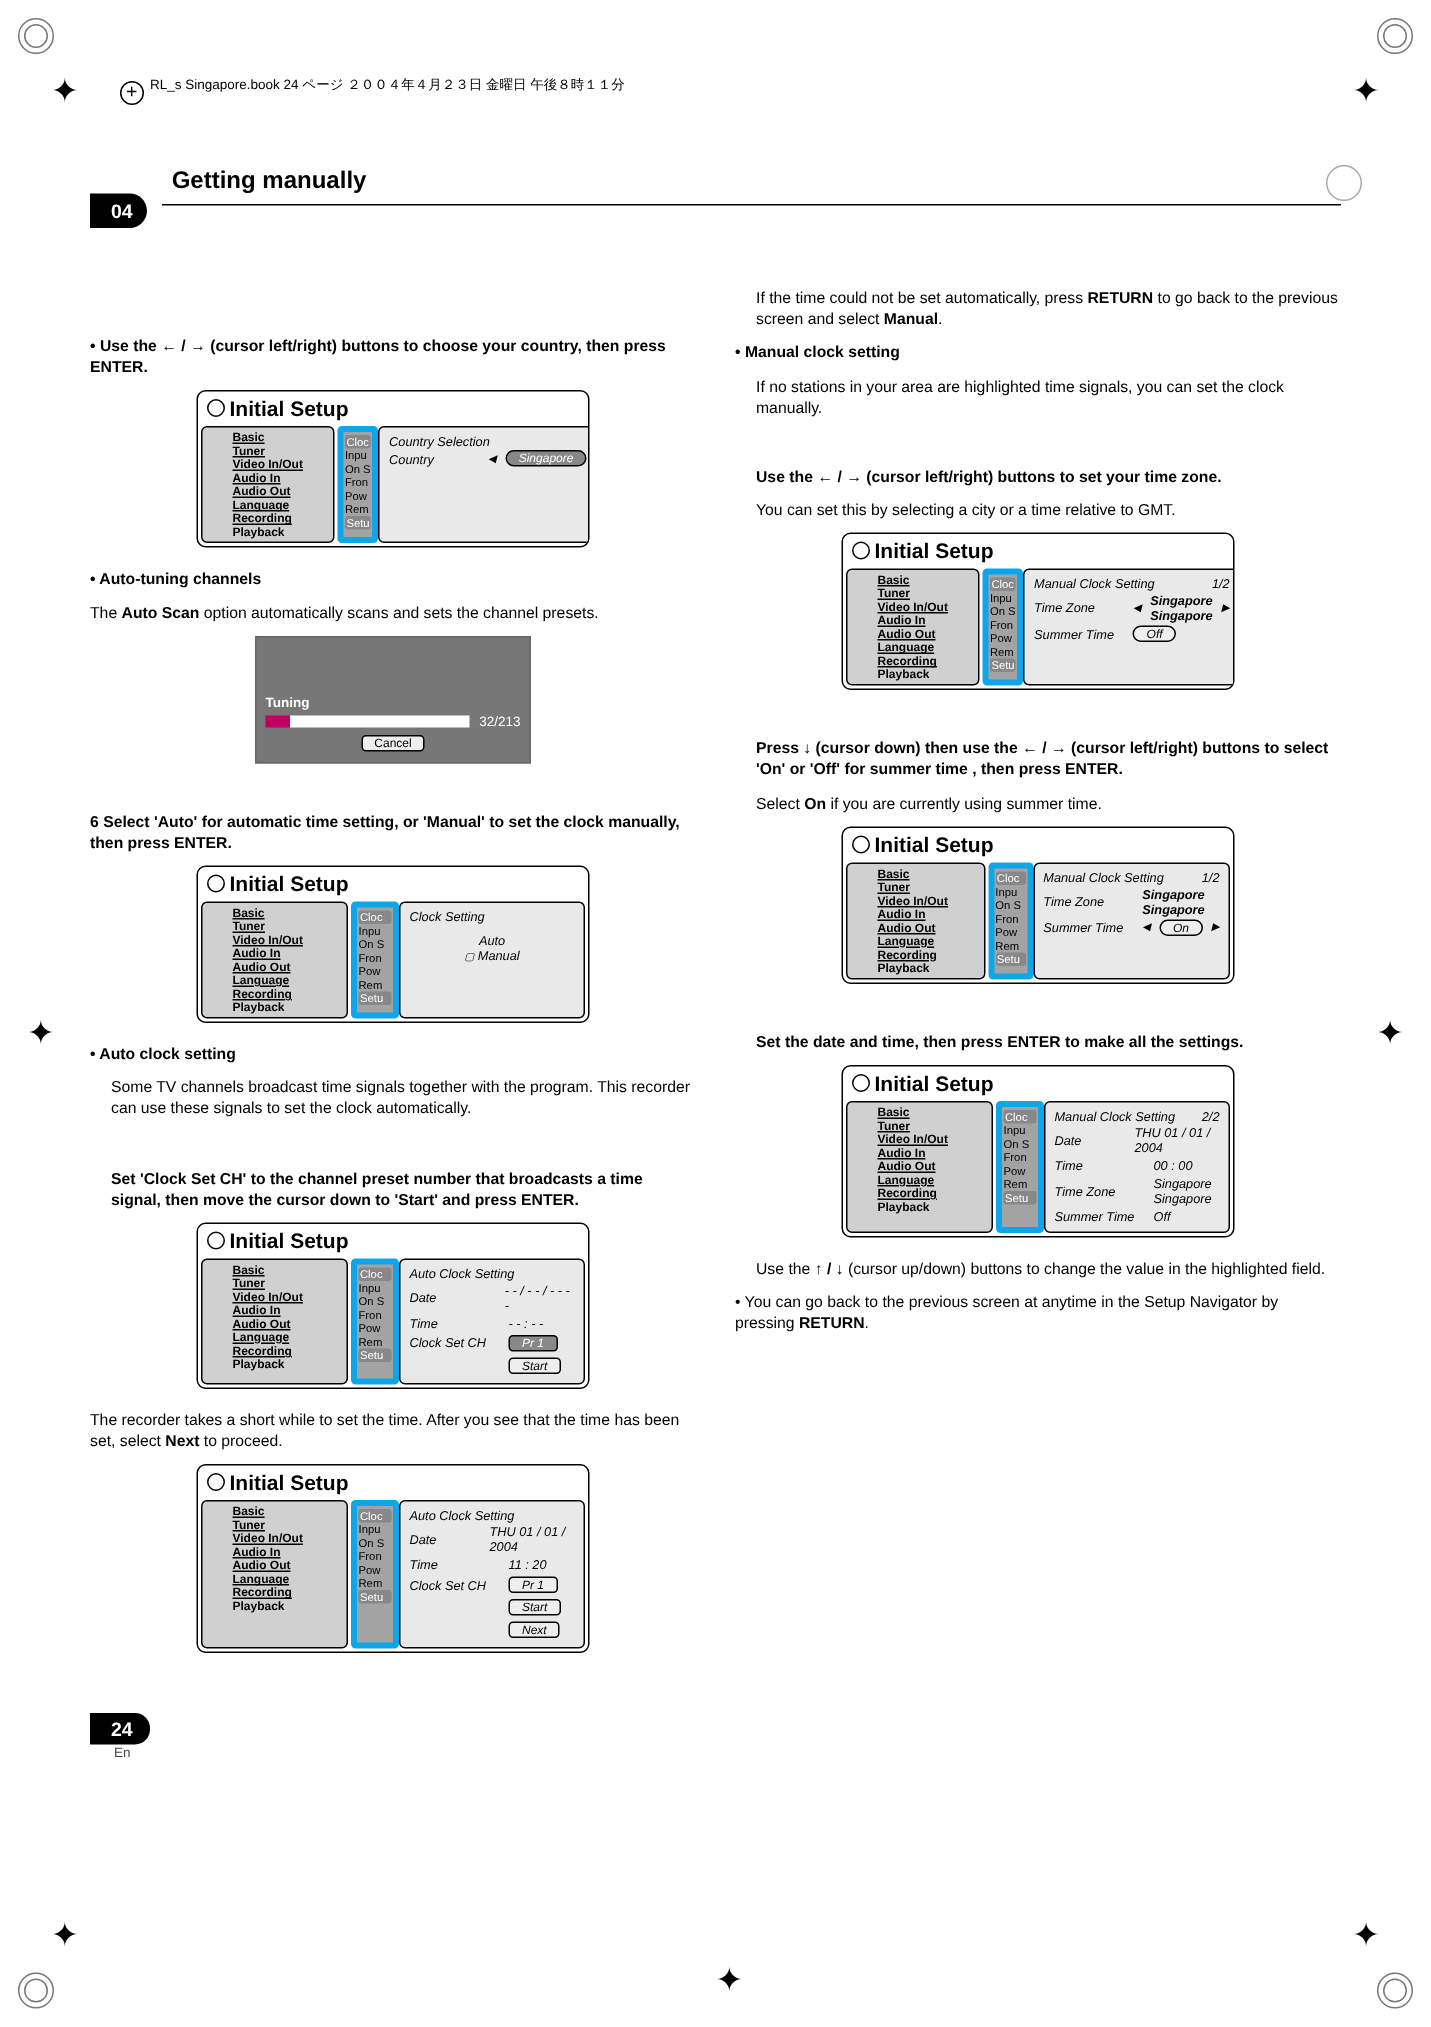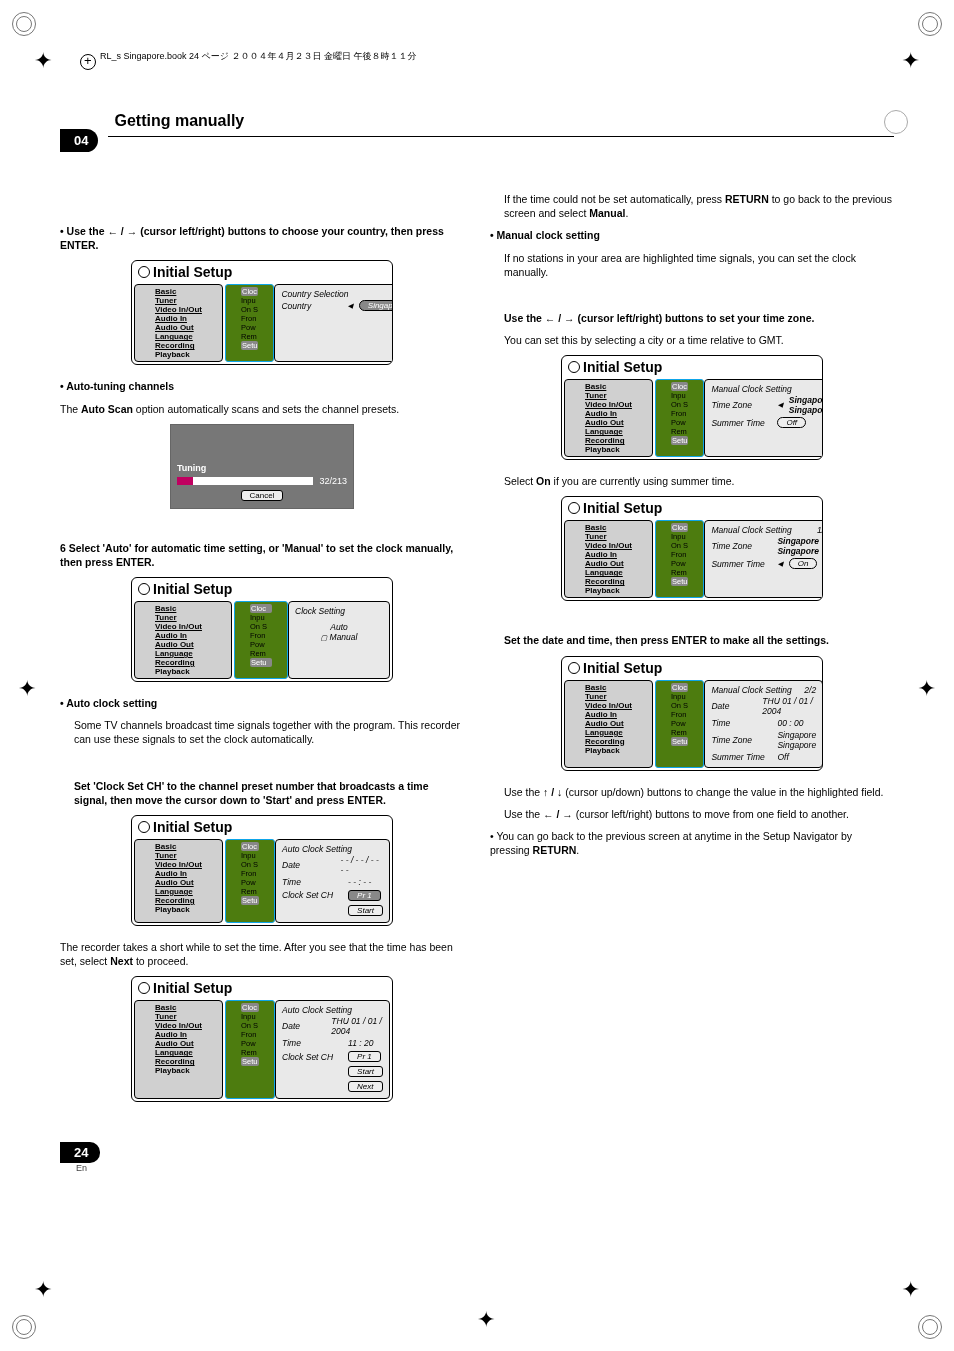--- a/index.html
+++ b/index.html
@@ -118,26 +118,26 @@
   .panel-side div {
     font-weight: bold;
     font-size: 8px;
     padding: 0 2px;
     white-space: nowrap;
     text-decoration: underline;
   }
   .panel-side .nolabel { text-decoration:none; }
   .panel-peek {
     width: 22px;
-    border: 1px solid #0ea5e9;
+    border: 4px solid #0ea5e9;
     border-radius: 3px;
     margin: 2px -2px 2px 0;
-    background: #4d7c0f;
+    background: #a3a3a3;
     font-size: 7.5px;
-    padding: 2px 15px;
+    padding: 2px 1px;
   }
   .panel-peek div { padding:0; }
   .panel-peek .hl { background:#888; color:#fff; border-radius:2px; padding:0 1px; }
   .panel-main {
     flex: 1;
     background: #e9e9e9;
     border: 1px solid #000;
     border-radius: 4px;
     margin: 2px;
     padding: 4px 6px;
@@ -509,20 +509,23 @@
               <span class="tri">▶</span>
               </div>
             <div class="row">
                 <span class="lab">Summer Time</span>
                 <span class="selector light">Off</span>
               </div>
           </div>
         </div>
       </div>
 
+      <p class="body-text bold" style="padding-left:14px">
+        <span>Press </span><span class="arrows">↓</span><span> (cursor down) then use the </span><span class="arrows">← / →</span><span> (cursor left/right) buttons to select 'On' or 'Off' for summer time , then press ENTER.</span>
+      </p>
       <p class="body-text" style="padding-left:14px">
         <span>Select </span><span class="bold">On</span><span> if you are currently using summer time.</span>
       </p>
 
       <div class="panel">
         <div class="panel-title disc-icon">Initial Setup</div>
         <div class="panel-body">
           <div class="panel-side">
             <div>Basic</div>
               <div>Tuner</div>
@@ -606,23 +609,20 @@
                 <span class="lab">Summer Time</span>
                 <span>Off</span>
               </div>
           </div>
         </div>
       </div>
 
       <p class="body-text" style="padding-left:14px">
         <span>Use the </span><span class="arrows">↑ / ↓</span><span> (cursor up/down) buttons to change the value in the highlighted field.</span>
       </p>
-      <p class="body-text" style="padding-left:14px">
-        <span>Use the </span><span class="arrows">← / →</span><span> (cursor left/right) buttons to move from one field to another.</span>
-      </p>
       <p class="body-text">
         <span>• You can go back to the previous screen at anytime in the Setup Navigator by pressing </span><span class="bold">RETURN</span><span>.</span>
       </p>
 
     </div>
   </div>
 
   <div>
     <span class="page-num">24</span>
     <div class="page-lbl">En</div>

